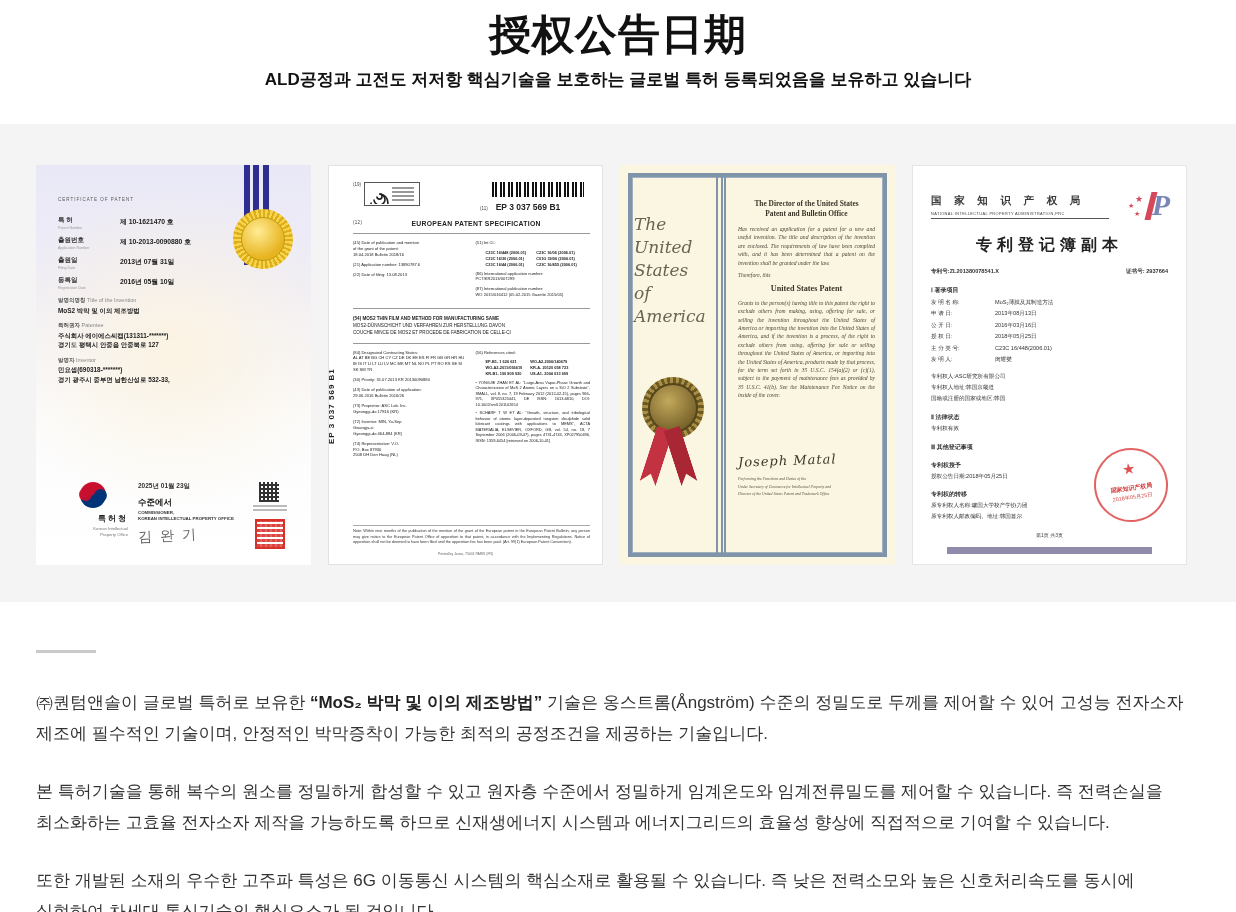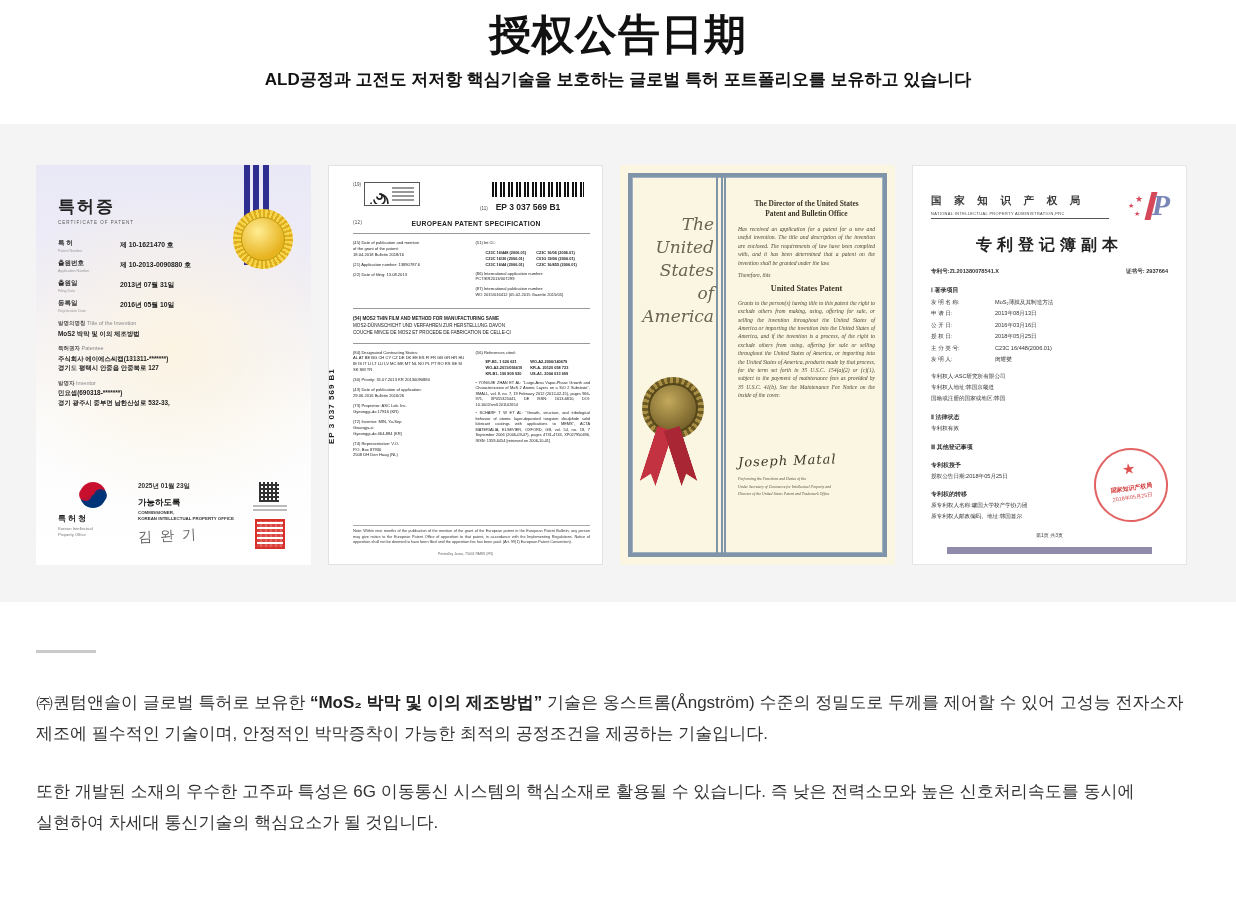--- a/index.html
+++ b/index.html
@@ -35,21 +35,21 @@
   .kr-lab .e { font-size:3.6px; color:#999; margin-top:1px; }
   .kr-val { font-size:6.8px; font-weight:700; color:#222; padding-top:1px; }
   .kr-block { margin-top:7px; }
   .kr-block .k { font-size:5.5px; color:#888; }
   .kr-block .k b { color:#555; }
   .kr-block .v { font-size:6.4px; font-weight:700; color:#222; margin-top:1.5px; line-height:1.5; }
   .kr-statement { margin-top:13px; }
   .kr-statement .ko { font-size:7.2px; font-weight:800; color:#222; }
   .kr-statement .en { font-size:5.2px; color:#444; font-weight:600; margin-top:3px; line-height:1.45; }
   .kr-bottom { position:absolute; left:22px; right:18px; bottom:16px; display:flex; }
-  .kr-logo-wrap { width:70px; text-align:left; }
+  .kr-logo-wrap { width:70px; text-align:right; }
   .kr-taegeuk { width:26px; height:26px; border-radius:50%; margin:0 auto;
       background:linear-gradient(160deg, #c8102e 48%, #003478 52%); position:relative; }
   .kr-taegeuk::before { content:""; position:absolute; width:13px; height:13px; border-radius:50%;
       background:#c8102e; left:-1px; top:6px; transform:rotate(20deg); opacity:.9; }
   .kr-taegeuk::after { content:""; position:absolute; width:13px; height:13px; border-radius:50%;
       background:#003478; right:-1px; bottom:6px; opacity:.9; }
   .kr-office-ko { font-size:8px; font-weight:700; color:#222; margin-top:5px; letter-spacing:2px; }
   .kr-office-en { font-size:4.2px; color:#777; margin-top:2px; line-height:1.4; }
   .kr-sign-wrap { flex:1; padding-left:10px; }
   .kr-date { font-size:6.5px; color:#333; font-weight:600; margin-bottom:6px; }
@@ -97,21 +97,21 @@
       color:#333; text-align:justify; border-top:1px solid #aaa; padding-top:3px; }
   .ep-printer { position:absolute; left:0; right:0; bottom:8px; text-align:center; font-size:3.4px; color:#666; }
 
   
   .us-cert { background:#fbf6e2; padding:0; }
   .us-frame { position:absolute; inset:8px; border:1px solid #7f94a9; box-shadow:0 0 0 2px #fbf6e2, 0 0 0 3px #7f94a9 inset; }
   .us-frame2 { position:absolute; inset:12px; border:1px solid #9fb0c0; }
   .us-spine { position:absolute; top:12px; bottom:12px; left:96px; width:10px;
       border-left:2px solid #7f94a9; border-right:2px solid #7f94a9; }
   .us-spine::after { content:""; position:absolute; top:0; bottom:0; left:3px; width:2px; background:#7f94a9; }
-  .us-left { position:absolute; top:48px; left:14px; width:80px; text-align:right;
+  .us-left { position:absolute; top:48px; left:14px; width:80px; text-align:left;
       font-family:"DejaVu Serif", serif; font-style:italic; color:#6b6353; }
   .us-left div { font-size:17px; line-height:1.35; }
   .us-right { position:absolute; top:34px; left:118px; right:20px; }
   .us-h { text-align:center; font-family:"Liberation Serif", serif; font-weight:700; font-size:7.4px; line-height:1.35; color:#3a3429; }
   .us-p { font-family:"Liberation Serif", serif; font-style:italic; font-size:5.6px; line-height:1.5;
       color:#4a4336; text-align:justify; margin-top:6px; }
   .us-therefore { margin-top:5px; font-family:"Liberation Serif", serif; font-style:italic; font-size:5.6px; color:#4a4336; }
   .us-title { text-align:center; font-family:"Liberation Serif", serif; font-weight:700; font-size:8.2px; margin-top:6px; color:#3a3429; }
   .us-seal { position:absolute; top:212px; left:22px; width:62px; height:62px; border-radius:50%;
       background:repeating-conic-gradient(#6d5a22 0 6deg, #a98f45 6deg 12deg); }
@@ -162,29 +162,28 @@
   .body-divider { width:60px; height:3px; background:#c9c9c9; margin-top:48px; }
   .body-section p { font-size:17px; line-height:1.85; color:#333; margin-top:26px; word-break:keep-all; }
   .body-section p:first-of-type { margin-top:34px; }
   .body-section b { color:#222; }
 </style>
 </head>
 <body>
 
 <div class="page-header">
   <div class="page-title">授权公告日期</div>
-  <div class="page-subtitle">ALD공정과 고전도 저저항 핵심기술을 보호하는 글로벌 특허 포트폴리오를 보유하고 있습니다</div>
+  <div class="page-subtitle">ALD공정과 고전도 저저항 핵심기술을 보호하는 글로벌 특허 등록되었음을 보유하고 있습니다</div>
 </div>
 
 <div class="cert-band">
 
   <div class="cert-card kr-cert">
     <div class="kr-ribbon"></div>
     <div class="kr-medal"></div>
-    <div class="kr-title">특허증</div>
     <div class="kr-title-en">CERTIFICATE OF PATENT</div>
     <div class="kr-fields">
       <div class="kr-row">
         <div class="kr-lab">
             <div class="k">특 허</div>
             <div class="e">Patent Number</div>
           </div>
         <div class="kr-val">제 10-1621470 호</div>
       </div>
       <div class="kr-row">
@@ -222,21 +221,21 @@
       <div class="v"><span>민요셉(690318-*******)</span><br><span>경기 광주시 중부면 남한산성로 532-33,</span></div>
     </div>
     <div class="kr-bottom">
       <div class="kr-logo-wrap">
         <div class="kr-taegeuk"></div>
         <div class="kr-office-ko">특허청</div>
         <div class="kr-office-en"><span>Korean Intellectual</span><br><span>Property Office</span></div>
       </div>
       <div class="kr-sign-wrap">
         <div class="kr-date">2025년 01월 23일</div>
-        <div class="kr-comm-ko">가능하도록</div>
+        <div class="kr-comm-ko">수준에서</div>
         <div class="kr-comm-en"><span>COMMISSIONER,</span><br><span>KOREAN INTELLECTUAL PROPERTY OFFICE</span></div>
         <div class="kr-sig">김완기</div>
       </div>
       <div class="kr-stamps">
         <div class="kr-qr"></div>
         <div class="kr-qr-note">
             <i></i>
             <i></i>
           </div>
         <div class="kr-seal"></div>
@@ -427,14 +426,15 @@
       <div class="t2">2018年05月25日</div>
     </div>
     <div class="cn-page">第1页  共3页</div>
     <div class="cn-bar"></div>
   </div>
 </div>
 
 <div class="body-section">
   <div class="body-divider"></div>
   <p><span>㈜퀀텀앤솔이 글로벌 특허로 보유한 </span><b>“MoS₂ 박막 및 이의 제조방법”</b><span> 기술은 옹스트롬(Ångström) 수준의 정밀도로 두께를 제어할 수 있어 고성능 전자소자 제조에 필수적인 기술이며, 안정적인 박막증착이 가능한 최적의 공정조건을 제공하는 기술입니다.</span></p>
+  <p>본 특허기술을 통해 복수의 원소를 정밀하게 합성할 수 있고 원자층 수준에서 정밀하게 임계온도와 임계전류밀도를 제어할 수 있습니다. 즉 전력손실을 최소화하는 고효율 전자소자 제작을 가능하도록 하므로 신재생에너지 시스템과 에너지그리드의 효율성 향상에 직접적으로 기여할 수 있습니다.</p>
   <p>또한 개발된 소재의 우수한 고주파 특성은 6G 이동통신 시스템의 핵심소재로 활용될 수 있습니다. 즉 낮은 전력소모와 높은 신호처리속도를 동시에 실현하여 차세대 통신기술의 핵심요소가 될 것입니다.</p>
 </div>
 
 </body></html>

